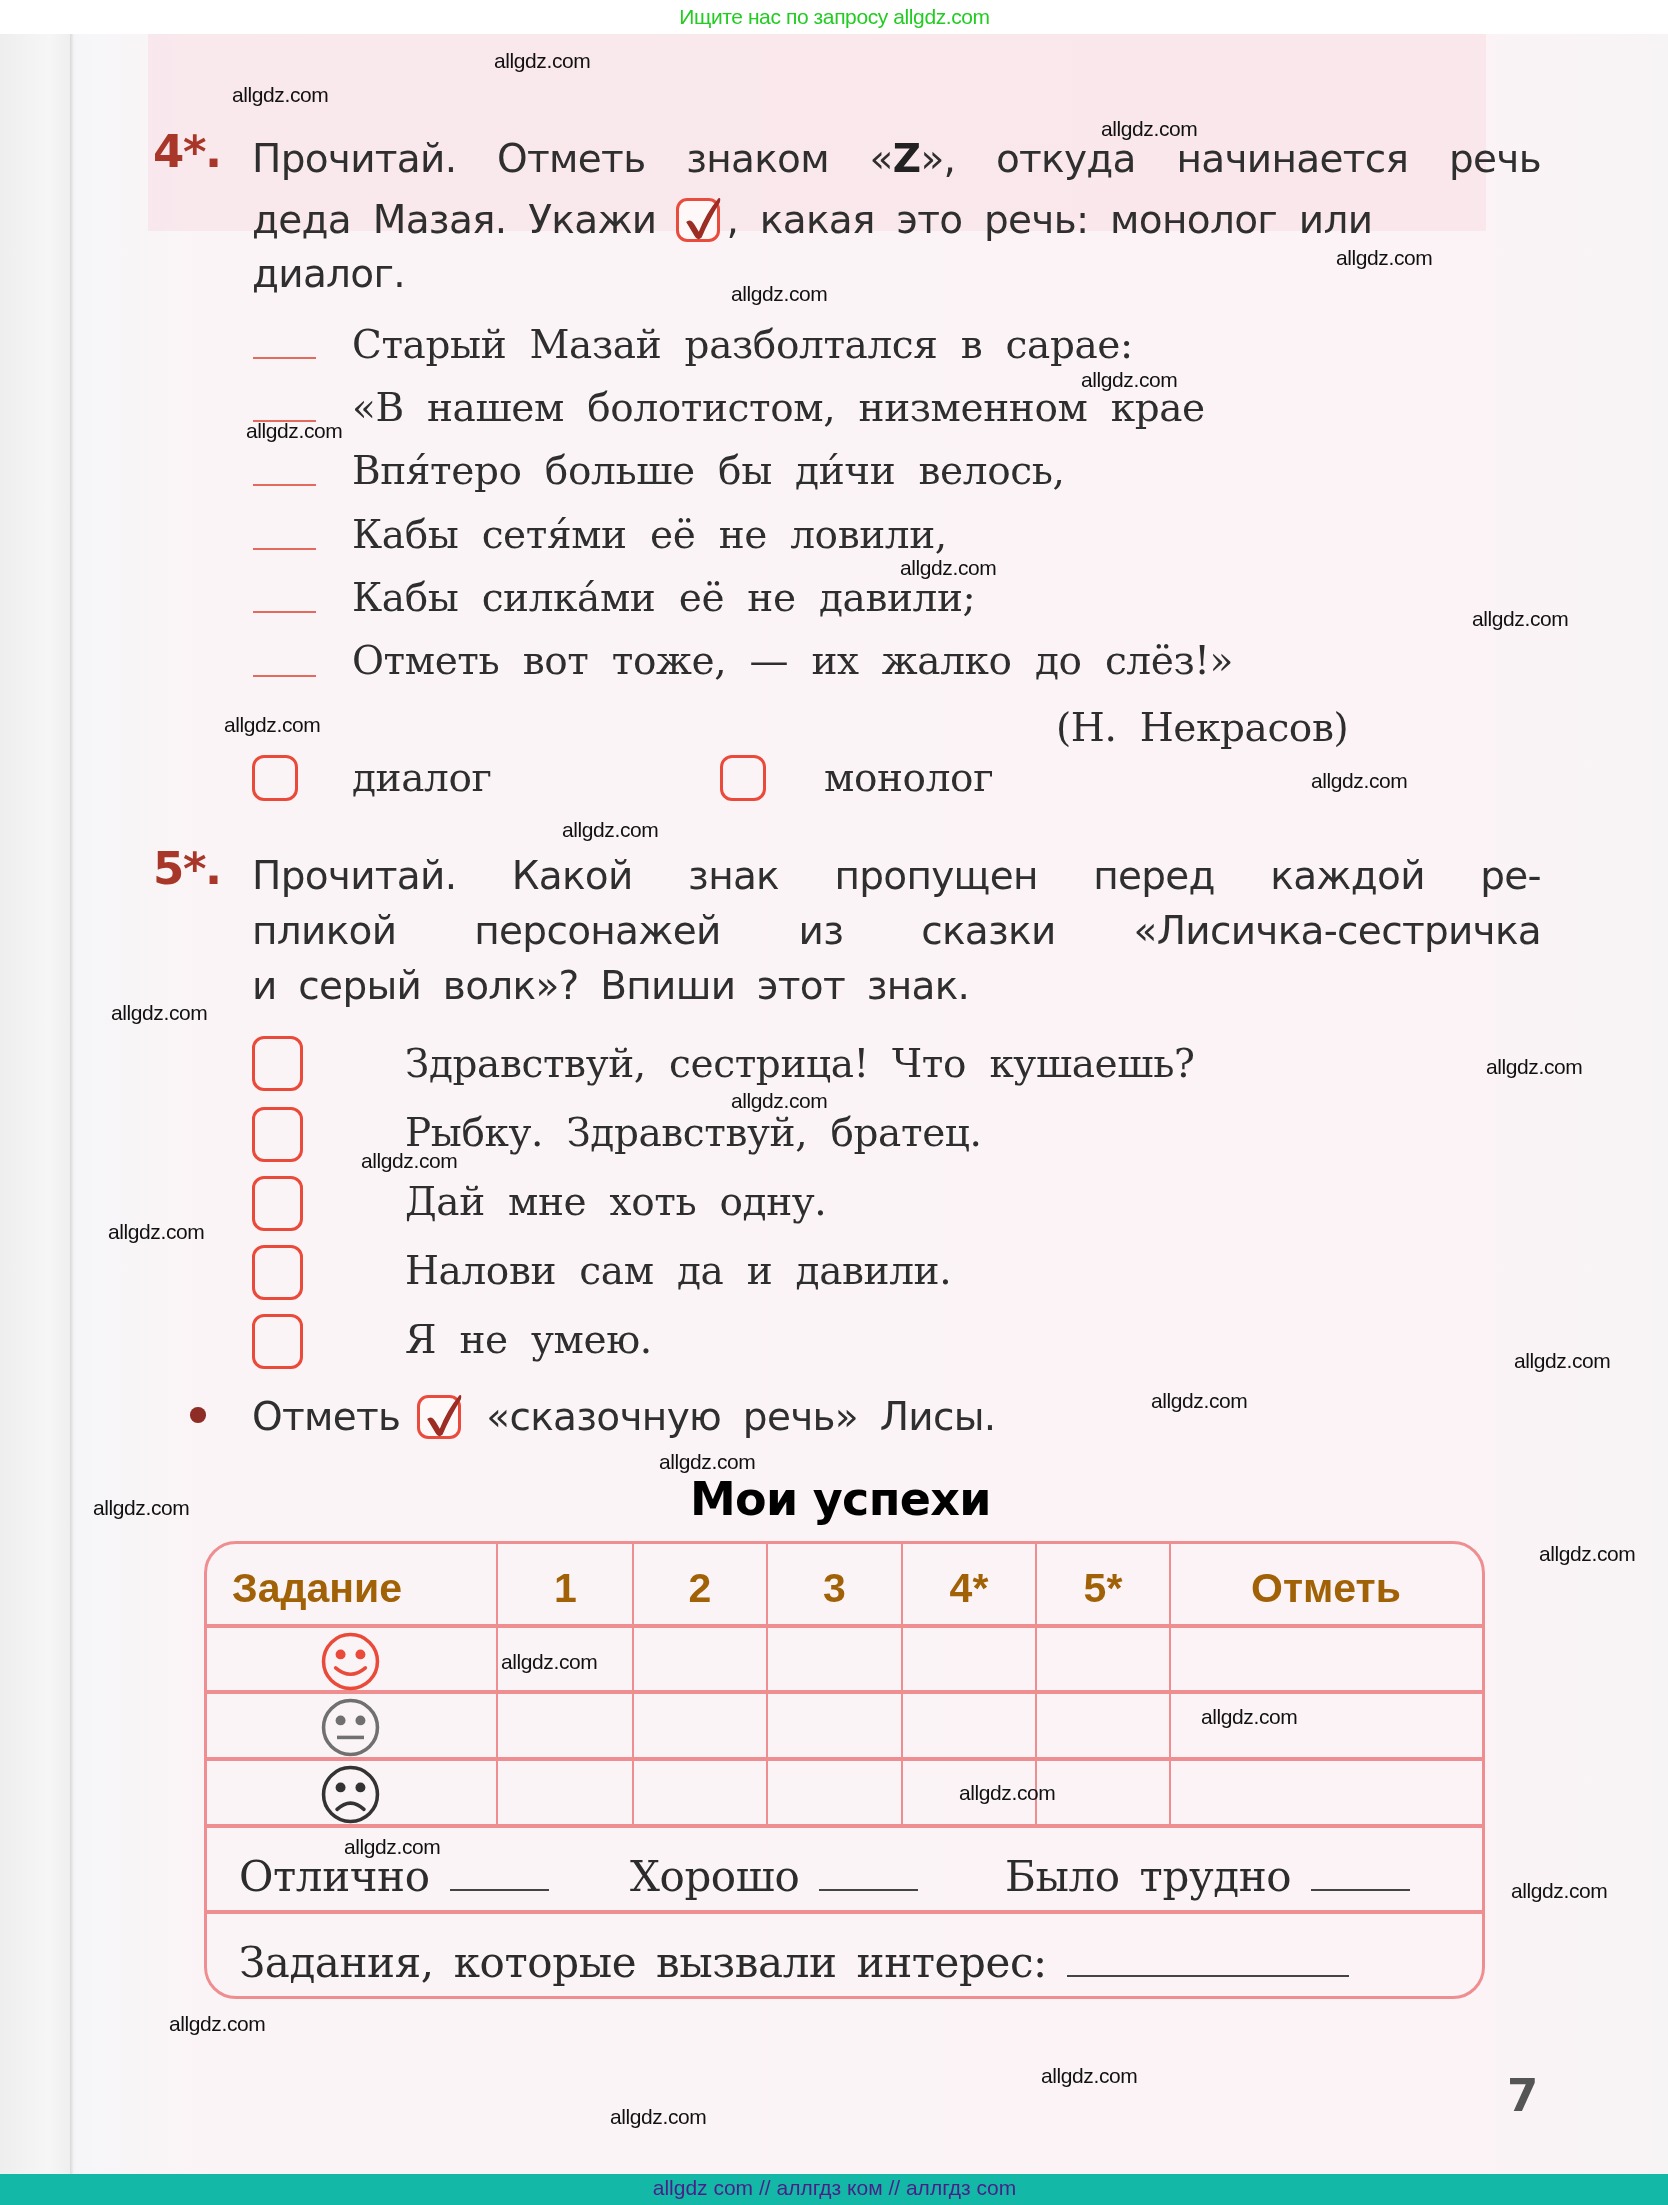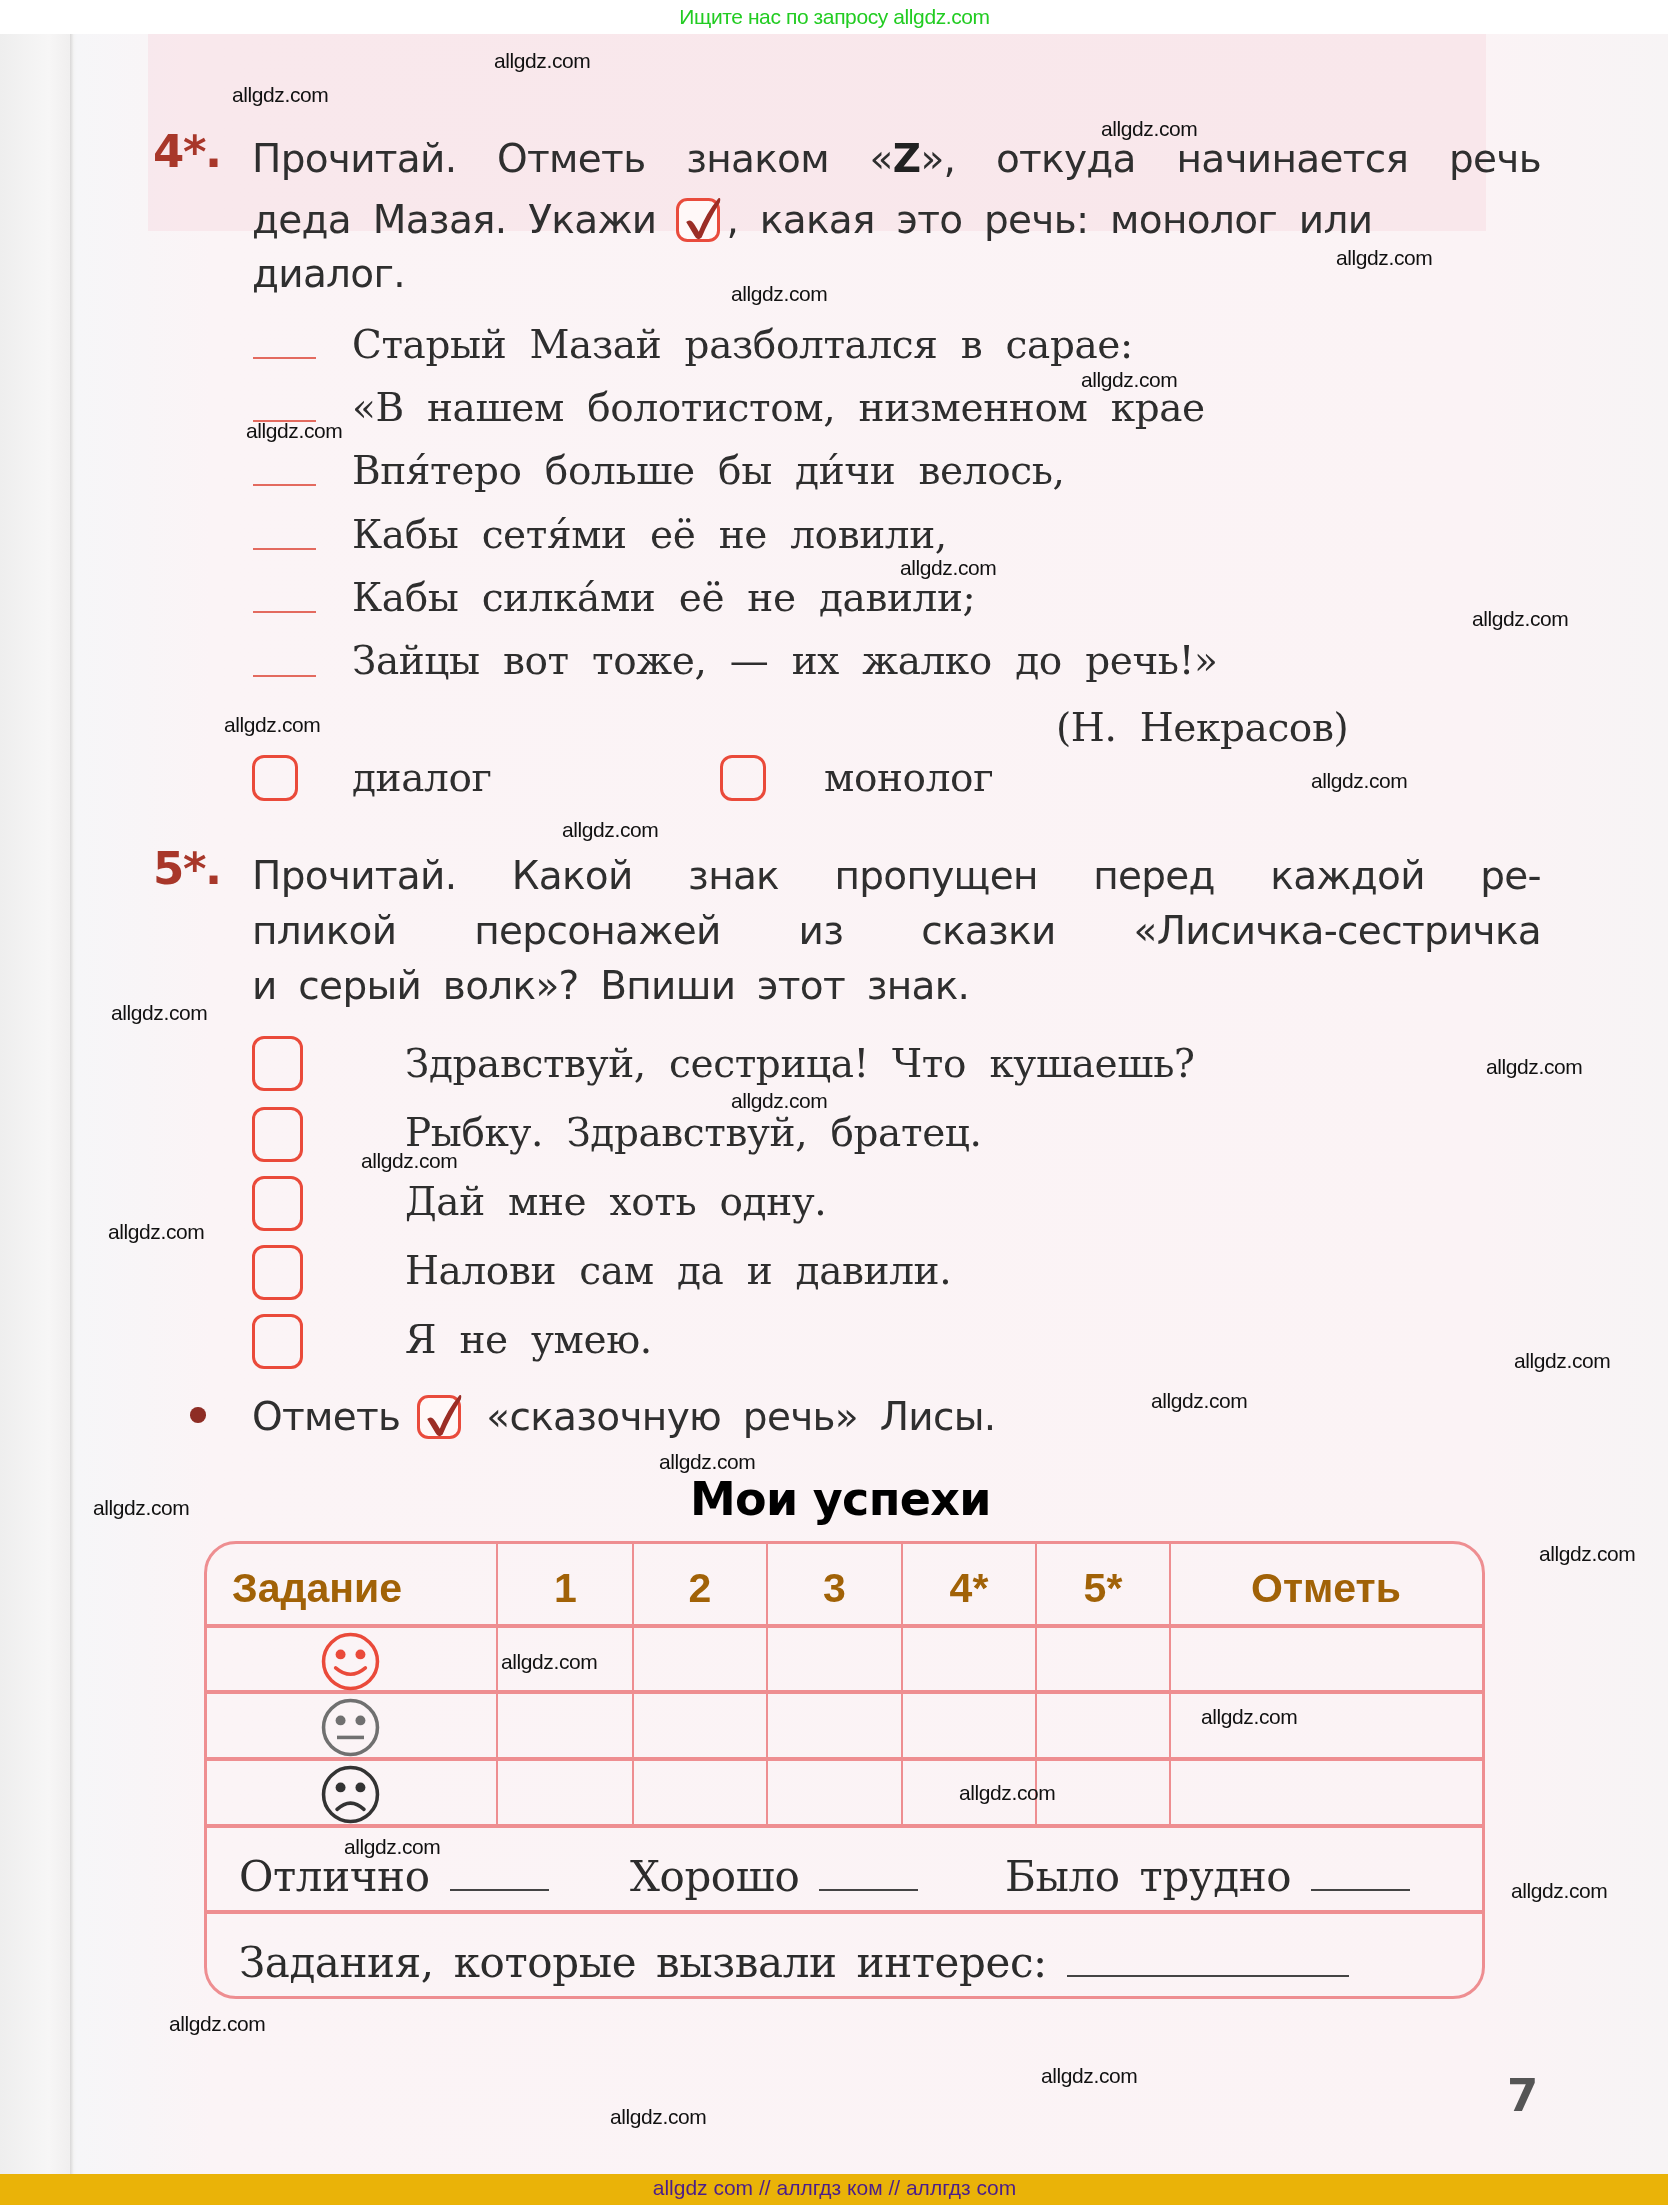--- a/index.html
+++ b/index.html
@@ -9,21 +9,21 @@
     font-family:"DejaVu Sans", sans-serif;
   }
   .top-banner {
     position:absolute; left:0; top:0; width:1669px; height:34px;
     background:#ffffff; text-align:center;
     font-family:"Liberation Sans", sans-serif; font-size:21px; line-height:34px;
     color:#22cc22; letter-spacing:-0.4px;
   }
   .bottom-banner {
     position:absolute; left:0; top:2174px; width:1669px; height:31px;
-    background:#eab308; text-align:center;
+    background:#14b8a6; text-align:center;
     font-family:"Liberation Sans", sans-serif; font-size:21px; line-height:28px;
     color:#4b1e8a;
   }
   .page {
     position:absolute; left:0; top:34px; width:1669px; height:2140px;
     background:linear-gradient(90deg,#eeeeee 0px,#f7f6f6 49px,#f0efef 69px,#f6f6f8 77px,#fbf4f6 211px,#fbf3f5 1479px,#f7f4f5 1669px);
   }
   .gutter-shadow {
     position:absolute; left:70px; top:0; width:4.2px; height:2140px;
     background:linear-gradient(90deg,#d9d8d8,#f5f5f5);
@@ -129,21 +129,21 @@
 <div class="dash-line" style="left:253px; top:548px;"></div>
 <div class="dash-line" style="left:253px; top:611px;"></div>
 <div class="dash-line" style="left:253px; top:675px;"></div>
 
 <div>
   <div class="serif-text" style="left:352px; top:313px;">Старый Мазай разболтался в сарае:</div>
   <div class="serif-text" style="left:352px; top:376px;">«В нашем болотистом, низменном крае</div>
   <div class="serif-text" style="left:352px; top:439px;">Впя́теро больше бы ди́чи велось,</div>
   <div class="serif-text" style="left:352px; top:503px;">Кабы сетя́ми её не ловили,</div>
   <div class="serif-text" style="left:352px; top:566px;">Кабы силка́ми её не давили;</div>
-  <div class="serif-text" style="left:352px; top:629px;">Зайцы вот тоже, — их жалко до речь!»</div>
+  <div class="serif-text" style="left:352px; top:629px;">Отметь вот тоже, — их жалко до слёз!»</div>
   <div class="serif-text" style="left:1056px; top:696px;">(Н. Некрасов)</div>
 </div>
 
 <div class="red-box" style="left:252px; top:755px;"></div>
 <div class="serif-text" style="left:352px; top:746px;">диалог</div>
 <div class="red-box" style="left:720px; top:755px;"></div>
 <div class="serif-text" style="left:824px; top:746px;">монолог</div>
 
 <div class="task-num" style="left:153px; top:842px;">5*.</div>
 <div class="sans-text justify" style="left:252px; top:848px; width:1289px;">Прочитай. Какой знак пропущен перед каждой ре-</div>

